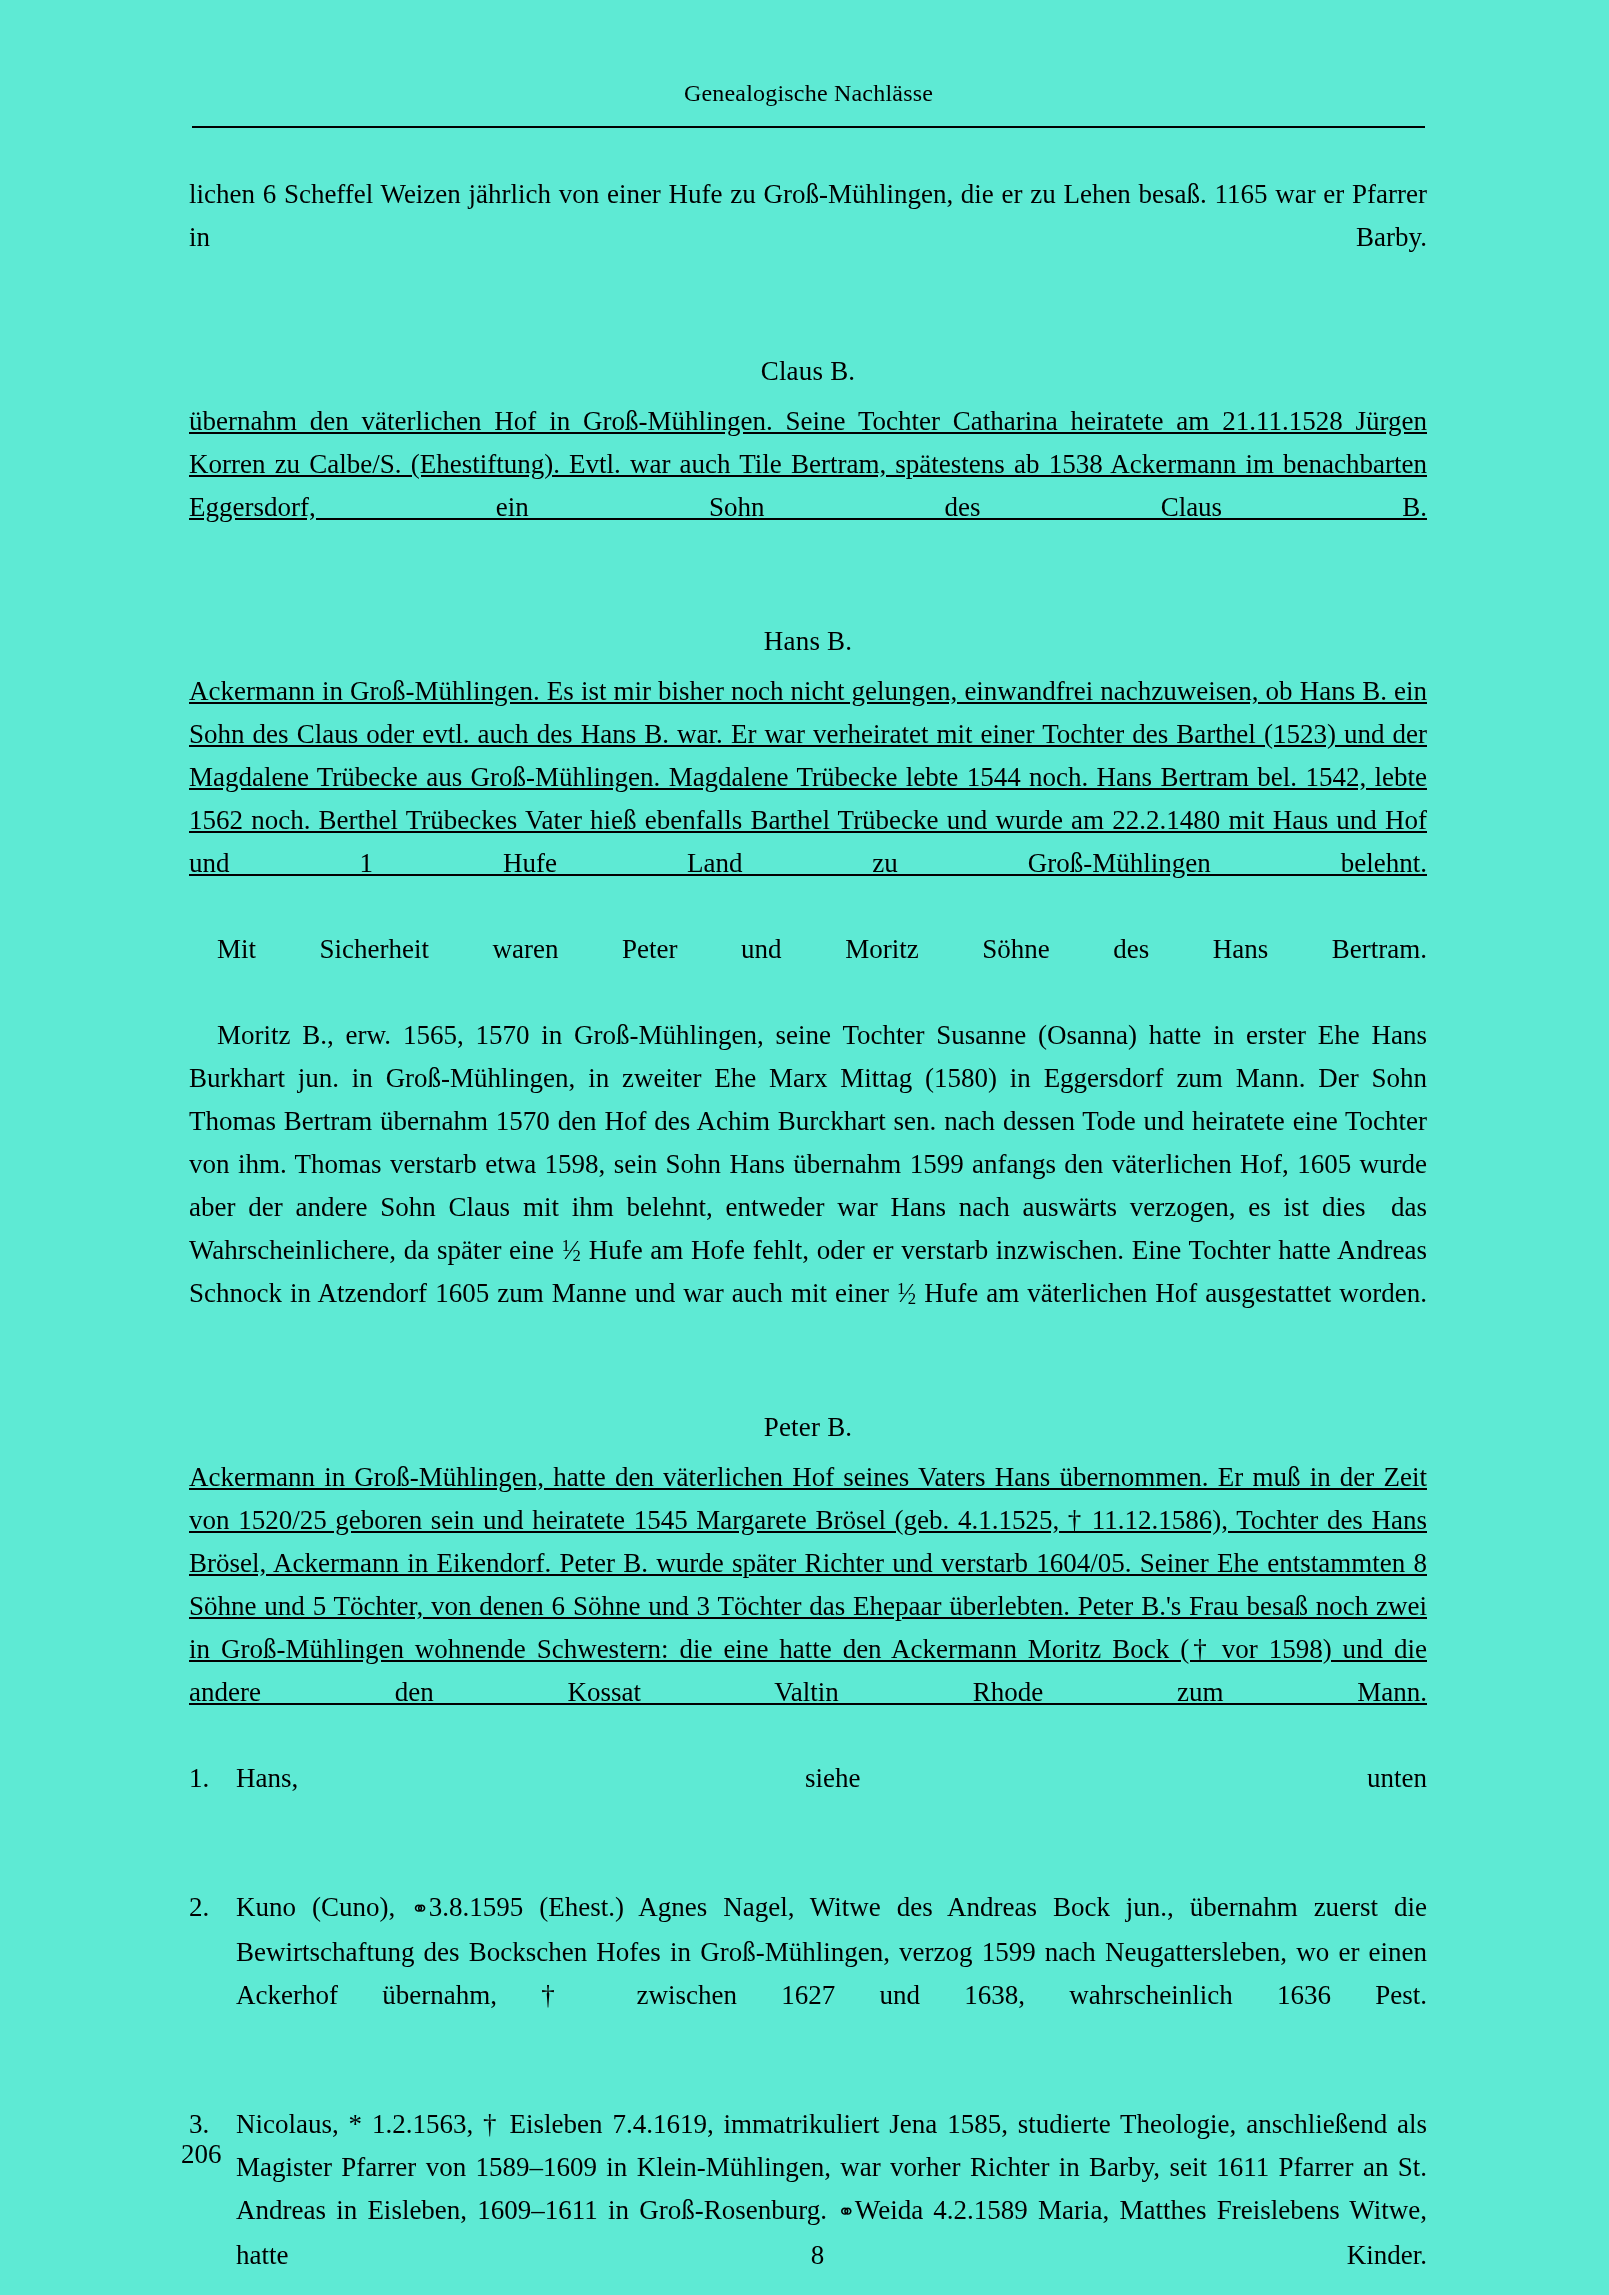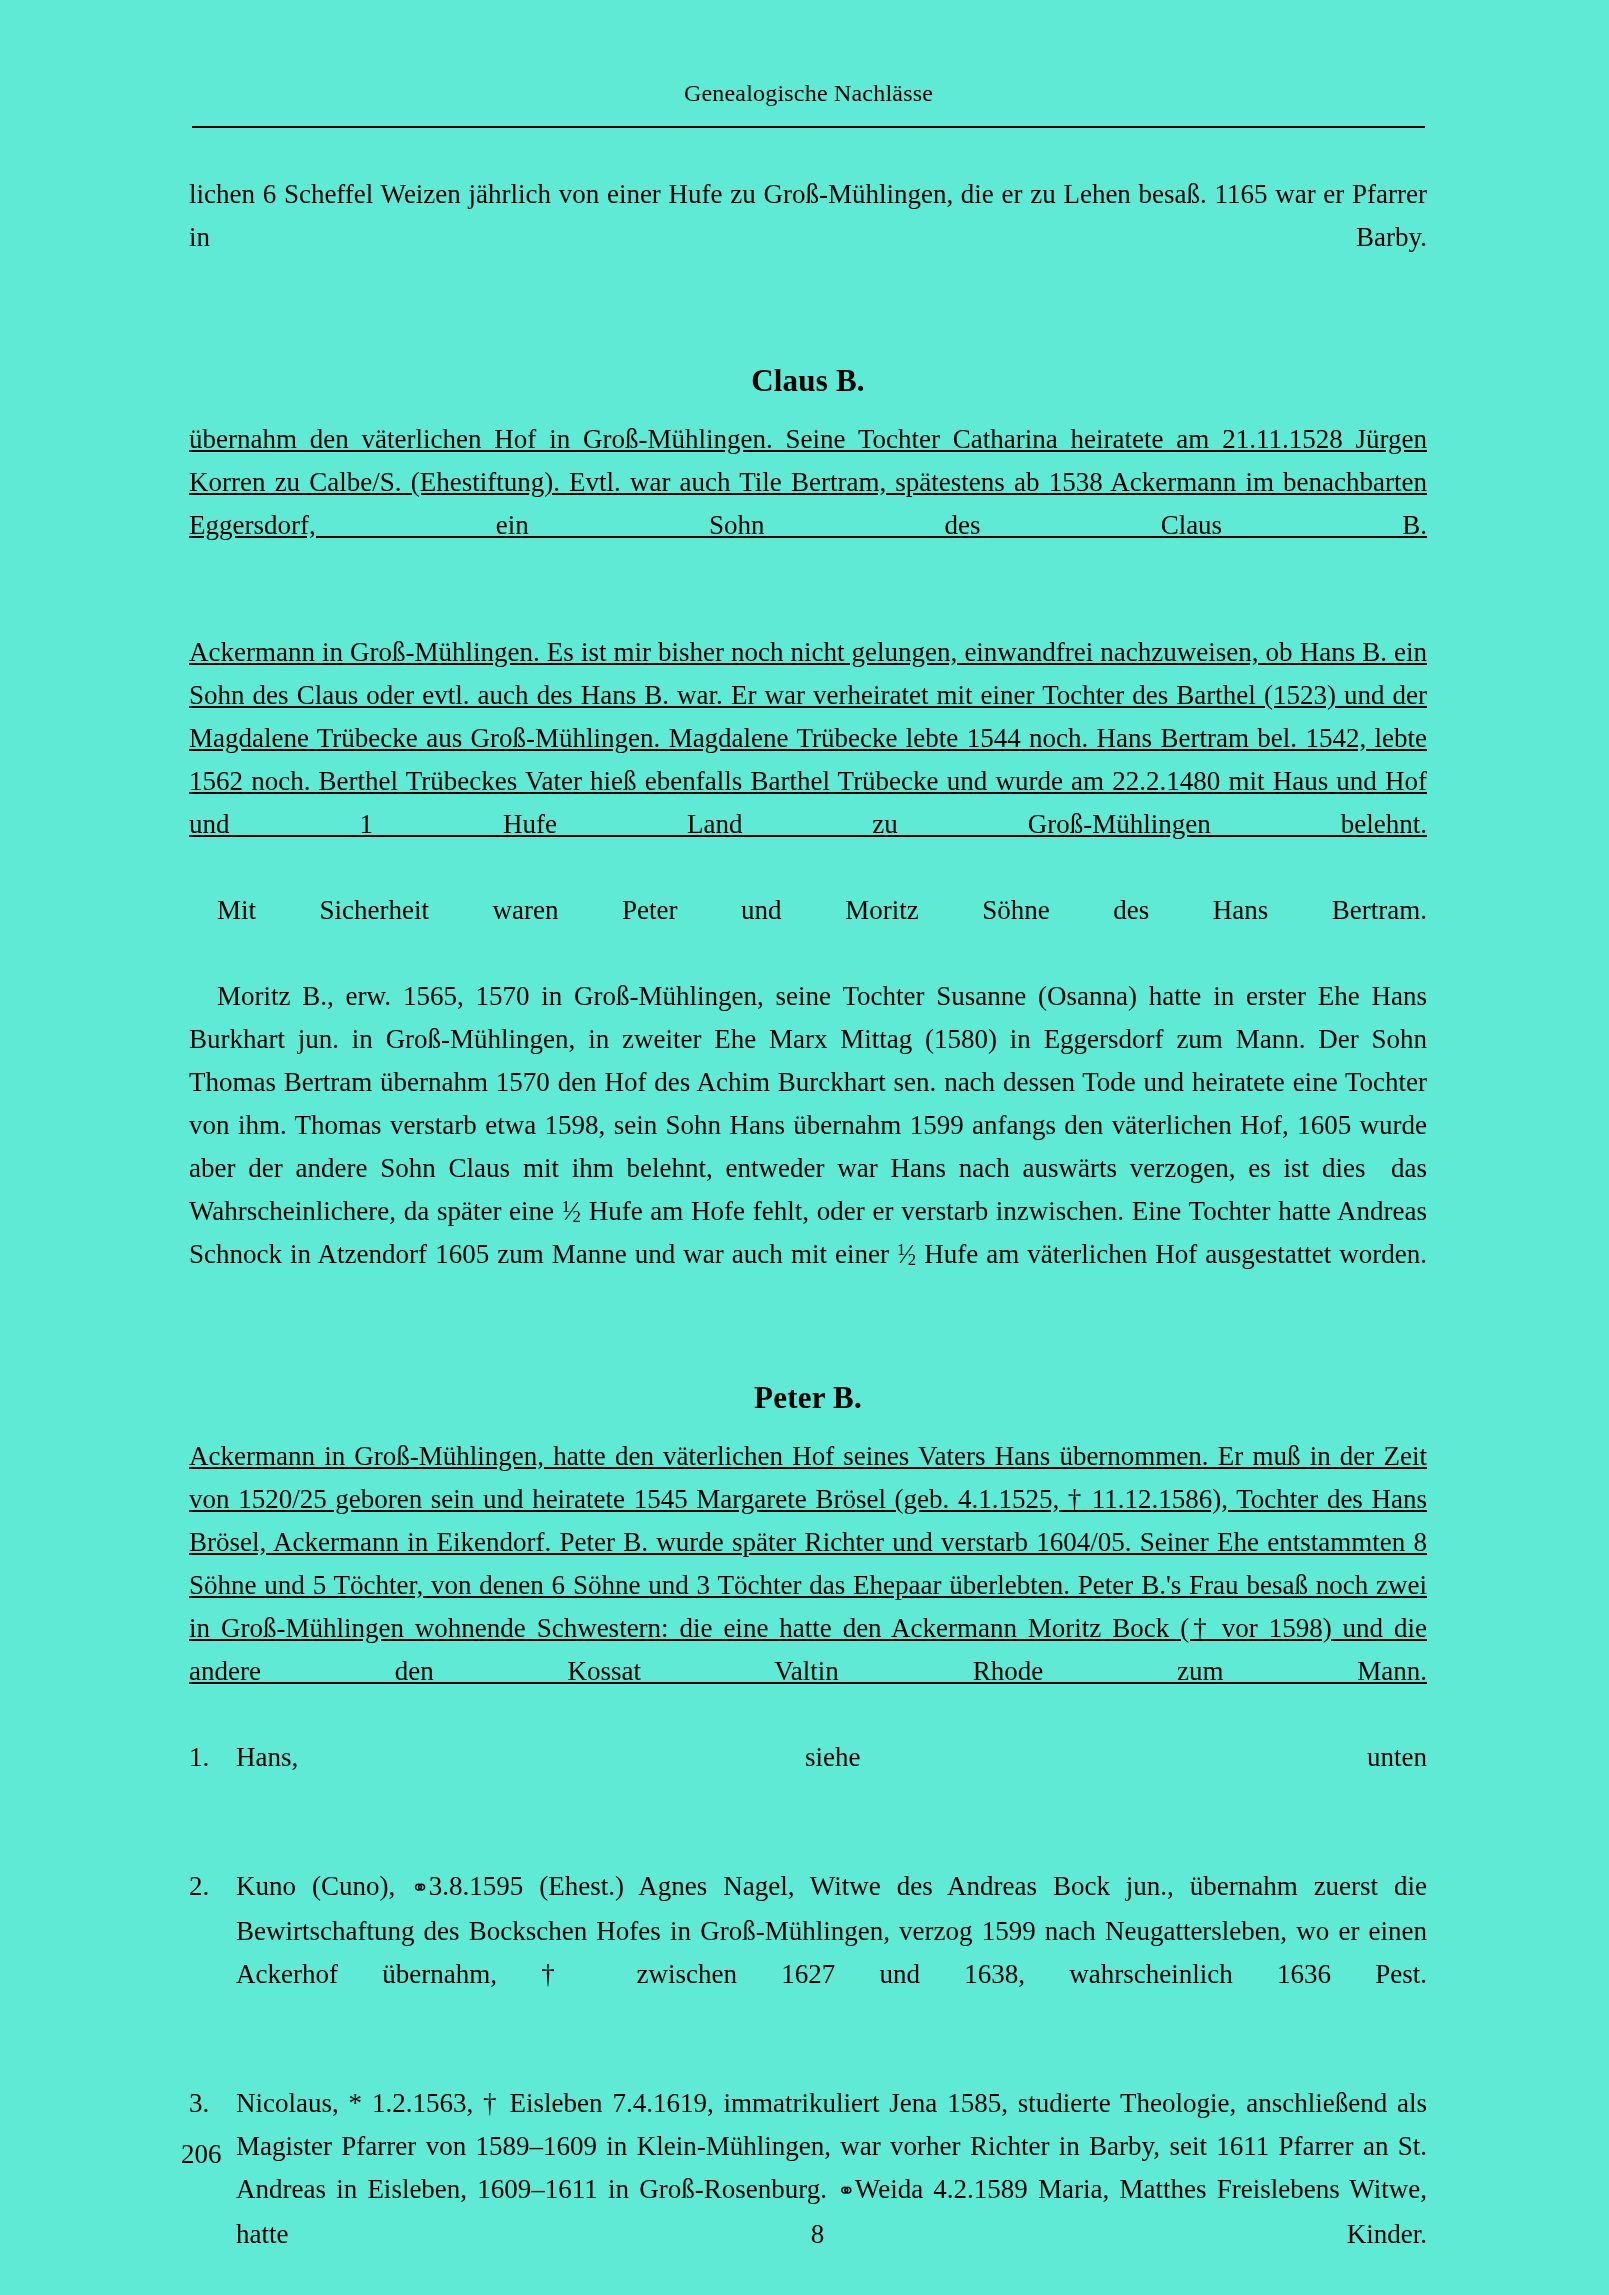--- a/index.html
+++ b/index.html
@@ -62,24 +62,24 @@
   }
   p.body.indent {
     text-indent: 28px;
   }
   p.body.noindent {
     text-indent: 0;
     text-decoration: underline;
   }
 
   h2.section-head {
-    margin: 16px;
-    font-size: 31px;
+    margin: 7px;
+    font-size: 27px;
     line-height: 43px;
-    font-weight: bold;
+    font-weight: normal;
     text-align: center;
     letter-spacing: 0.2px;
   }
 
   .gap-before-head { height: 41px; }
 
   
   p.body::after {
     content: "";
     display: inline-block;
@@ -159,20 +159,21 @@
 
     <p class="body">lichen 6 Scheffel Weizen jährlich von einer Hufe zu Groß-Mühlingen, die er zu Lehen besaß. 1165 war er Pfarrer in Barby.</p>
 
     <div class="gap-before-head"></div>
 
     <h2 class="section-head">Claus B.</h2>
     <p class="body noindent">übernahm den väterlichen Hof in Groß-Mühlingen. Seine Tochter Catharina heiratete am 21.11.1528 Jürgen Korren zu Calbe/S. (Ehestiftung). Evtl. war auch Tile Bertram, spätestens ab 1538 Ackermann im benachbarten Eggersdorf, ein Sohn des Claus B.</p>
 
     <div class="gap-before-head"></div>
 
+    <h2 class="section-head">Hans B.</h2>
     <p class="body noindent">Ackermann in Groß-Mühlingen. Es ist mir bisher noch nicht gelungen, einwandfrei nachzuweisen, ob Hans B. ein Sohn des Claus oder evtl. auch des Hans B. war. Er war verheiratet mit einer Tochter des Barthel (1523) und der Magdalene Trübecke aus Groß-Mühlingen. Magdalene Trübecke lebte 1544 noch. Hans Bertram bel. 1542, lebte 1562 noch. Berthel Trübeckes Vater hieß ebenfalls Barthel Trübecke und wurde am 22.2.1480 mit Haus und Hof und 1 Hufe Land zu Groß-Mühlingen belehnt.</p>
     <p class="body indent">Mit Sicherheit waren Peter und Moritz Söhne des Hans Bertram.</p>
     <p class="body indent">Moritz B., erw. 1565, 1570 in Groß-Mühlingen, seine Tochter Susanne (Osanna) hatte in erster Ehe Hans Burkhart jun. in Groß-Mühlingen, in zweiter Ehe Marx Mittag (1580) in Eggersdorf zum Mann. Der Sohn Thomas Bertram übernahm 1570 den Hof des Achim Burckhart sen. nach dessen Tode und heiratete eine Tochter von ihm. Thomas verstarb etwa 1598, sein Sohn Hans übernahm 1599 anfangs den väterlichen Hof, 1605 wurde aber der andere Sohn Claus mit ihm belehnt, entweder war Hans nach auswärts verzogen, es ist dies&nbsp; das Wahrscheinlichere, da später eine <span class="frac"><sup>1</sup><span class="bar">⁄</span><sub>2</sub></span> Hufe am Hofe fehlt, oder er verstarb inzwischen. Eine Tochter hatte Andreas Schnock in Atzendorf 1605 zum Manne und war auch mit einer <span class="frac"><sup>1</sup><span class="bar">⁄</span><sub>2</sub></span> Hufe am väterlichen Hof ausgestattet worden.</p>
 
     <div class="gap-before-head"></div>
 
     <h2 class="section-head">Peter B.</h2>
     <p class="body noindent">Ackermann in Groß-Mühlingen, hatte den väterlichen Hof seines Vaters Hans übernommen. Er muß in der Zeit von 1520/25 geboren sein und heiratete 1545 Margarete Brösel (geb. 4.1.1525, † 11.12.1586), Tochter des Hans Brösel, Ackermann in Eikendorf. Peter B. wurde später Richter und verstarb 1604/05. Seiner Ehe entstammten 8 Söhne und 5 Töchter, von denen 6 Söhne und 3 Töchter das Ehepaar überlebten. Peter B.'s Frau besaß noch zwei in Groß-Mühlingen wohnende Schwestern: die eine hatte den Ackermann Moritz Bock († vor 1598) und die andere den Kossat Valtin Rhode zum Mann.</p>
 
     <ol class="kinder">

